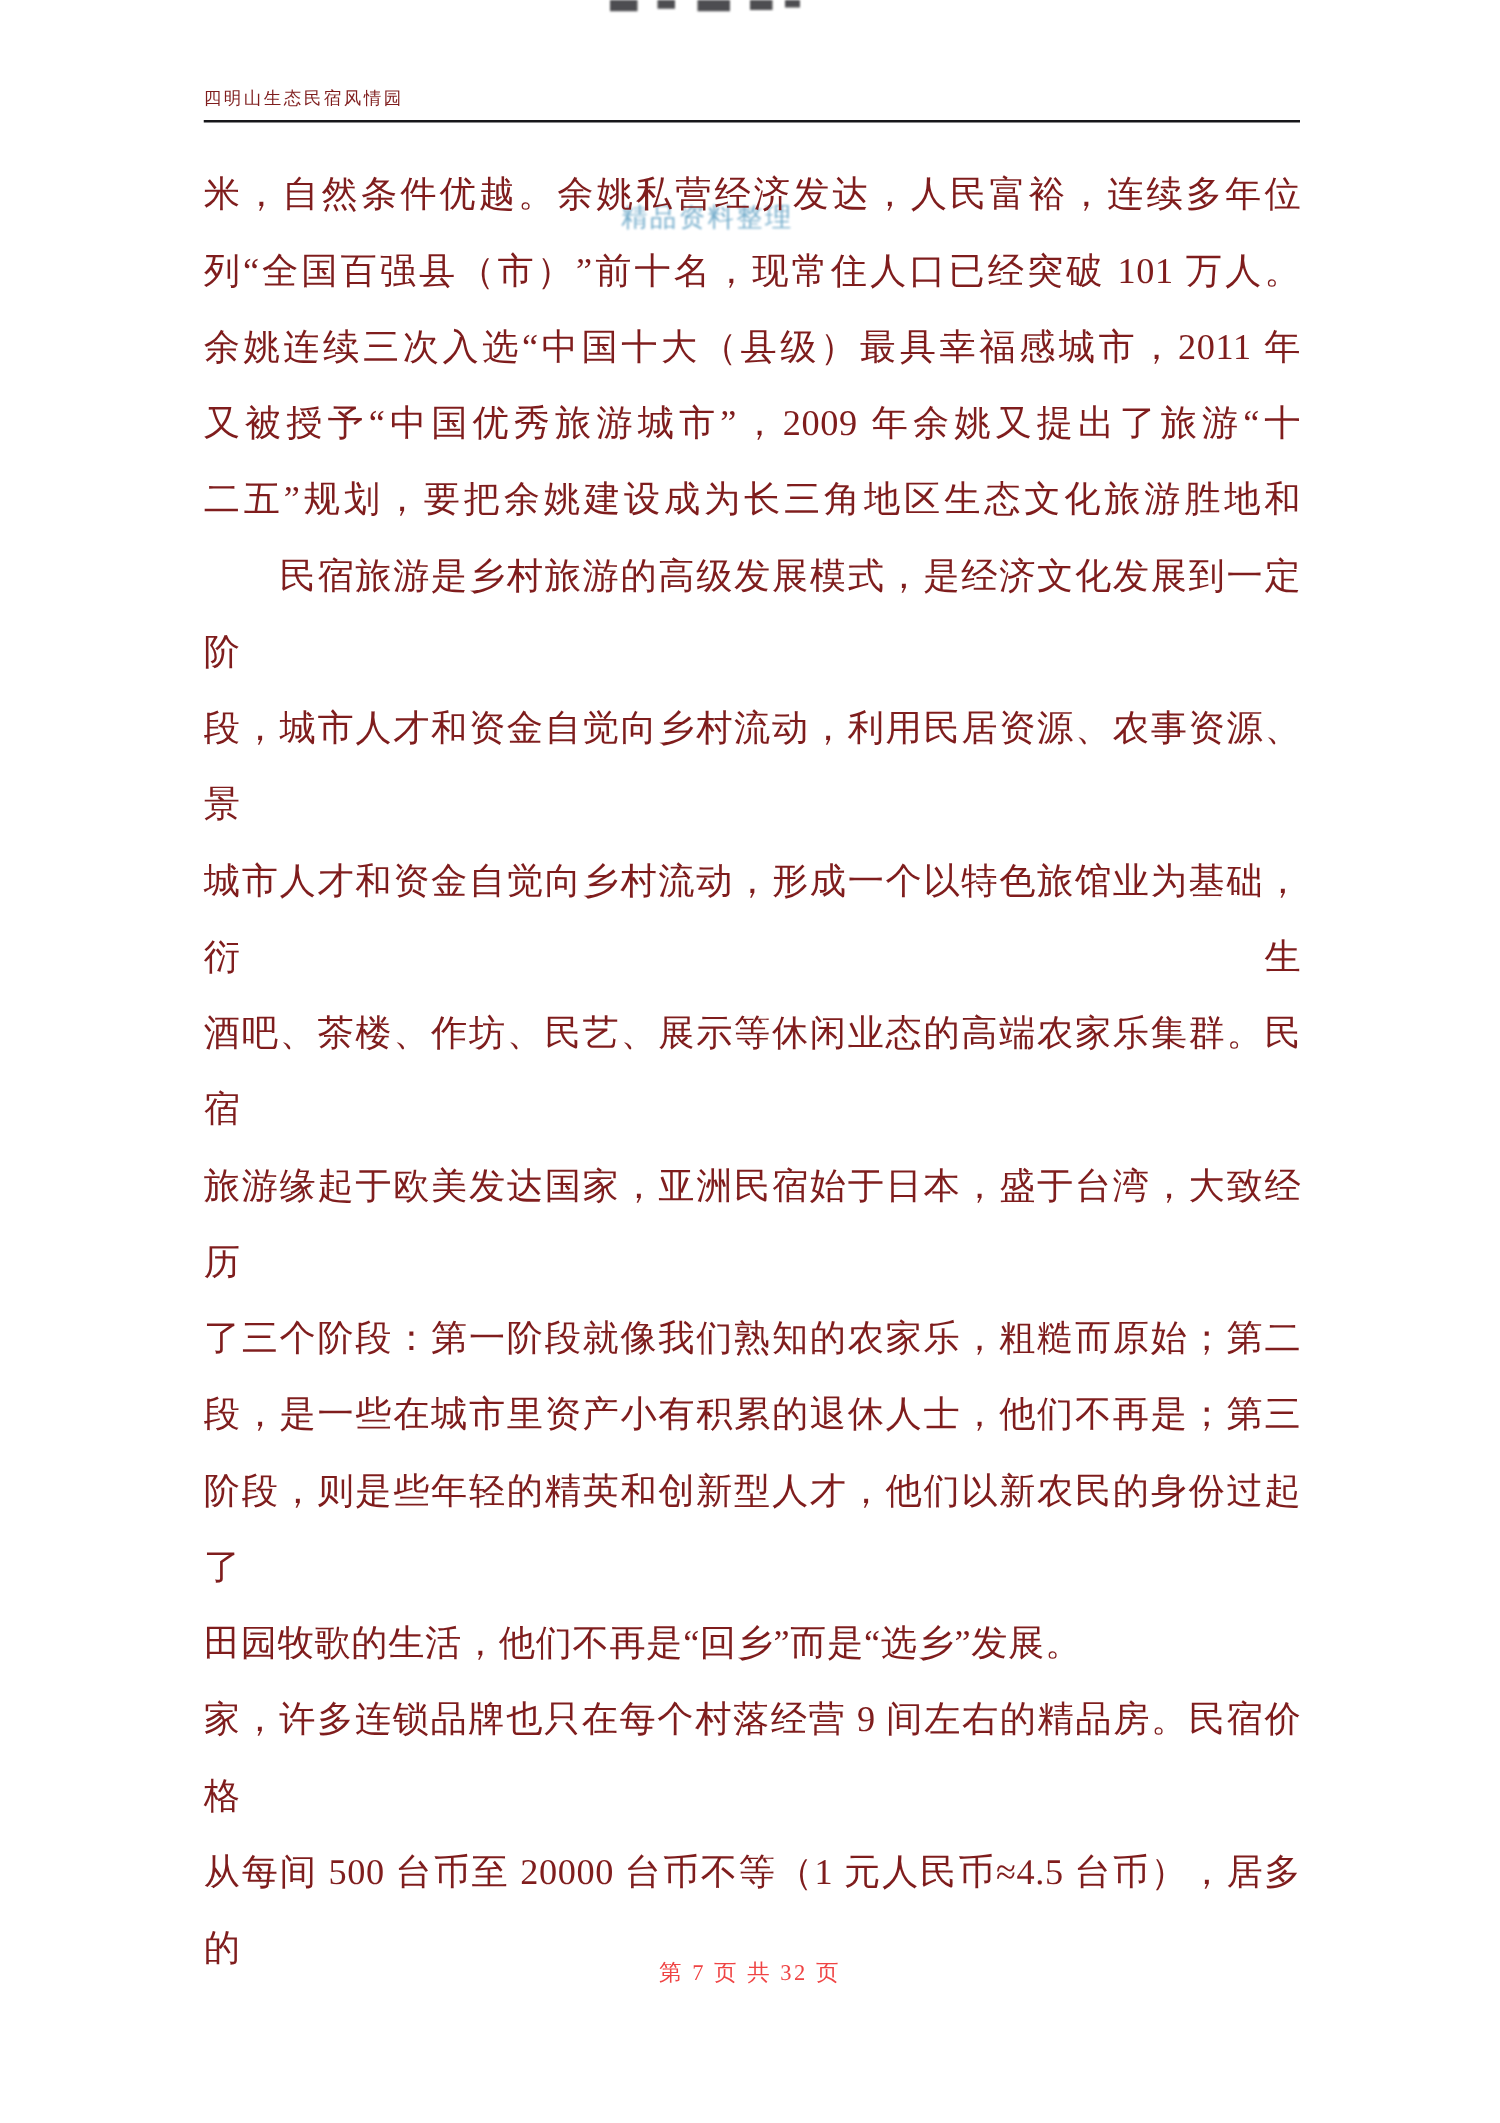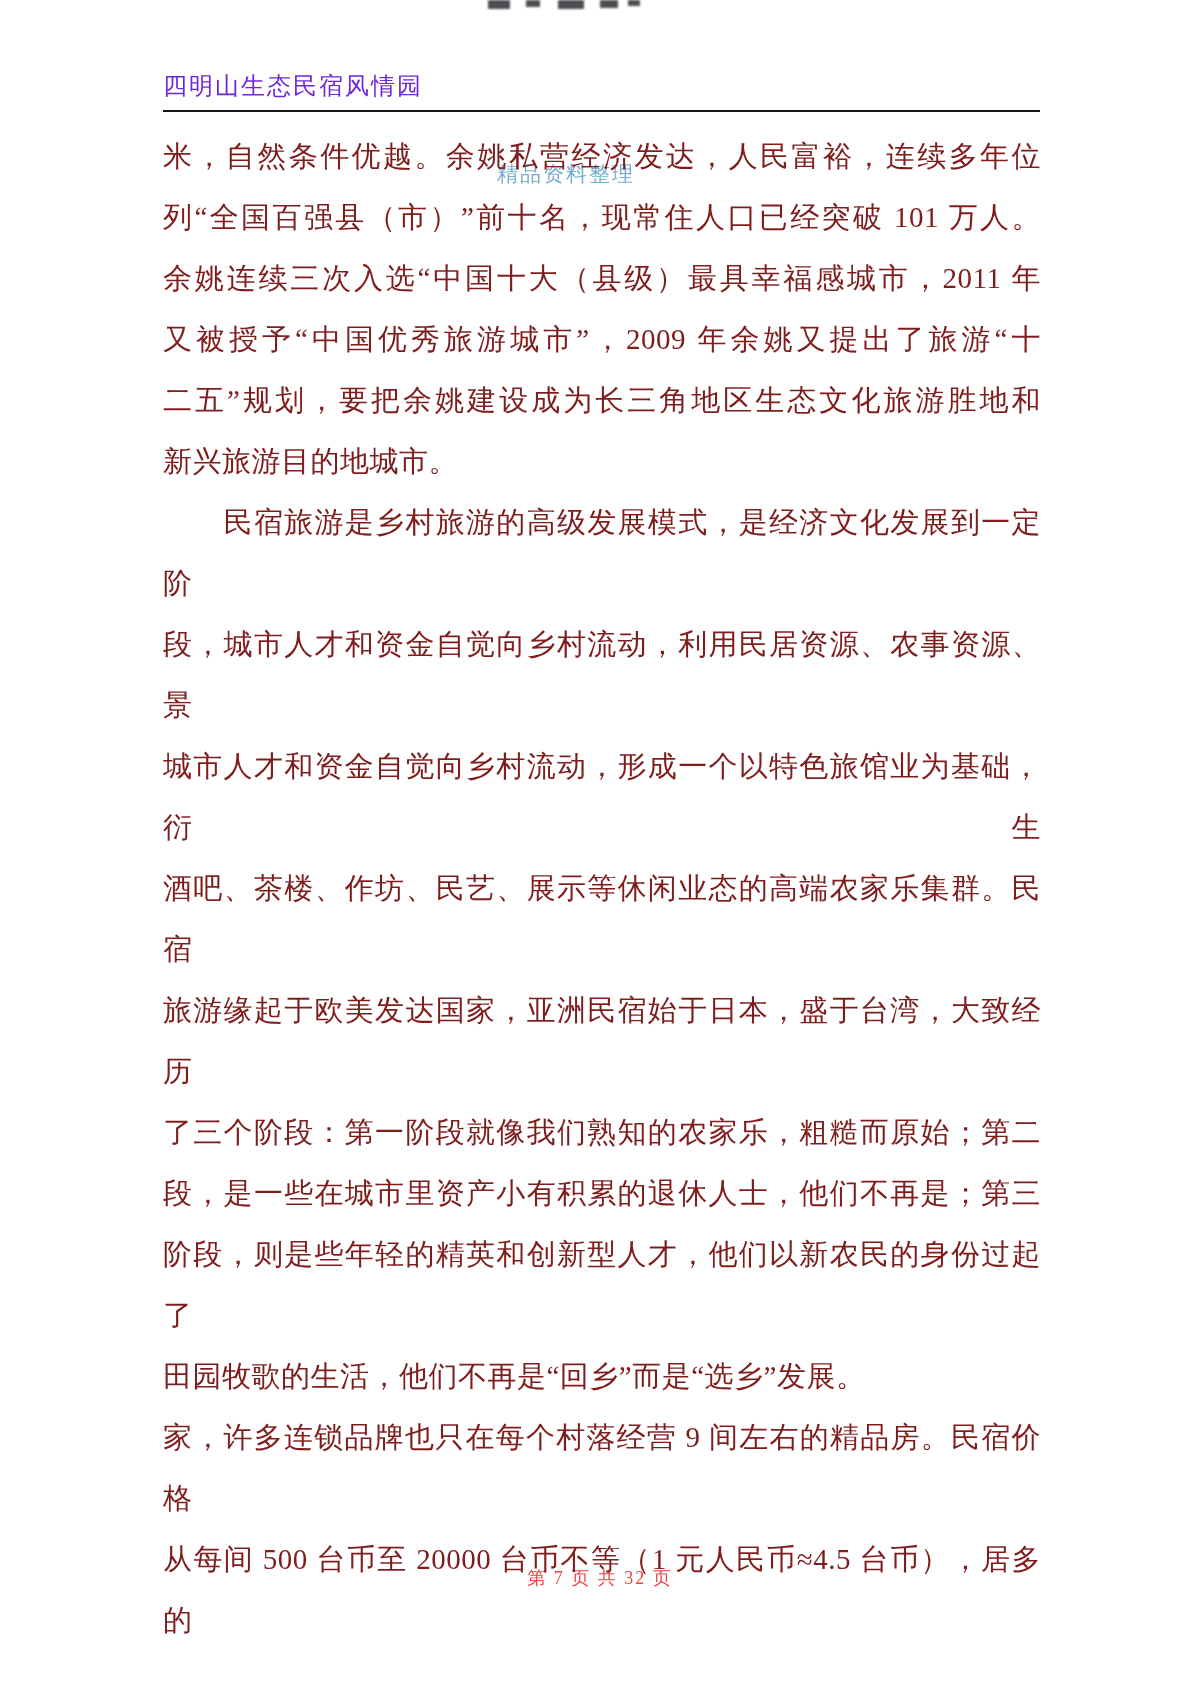--- a/index.html
+++ b/index.html
@@ -36,23 +36,23 @@
 
   .doc-header {
     position: absolute;
     left: 163px;
     top: 70px;
     width: 877px;
     border-bottom: 2px solid #17171a;
     padding-bottom: 8px;
   }
   .doc-header-title {
-    font-size: 24px;
+    font-size: 14px;
     letter-spacing: 2px;
-    color: #6d28d9;
+    color: #7f1d1d;
   }
   .watermark {
     position: absolute;
     left: 497px;
     top: 160px;
     font-size: 21px;
     letter-spacing: 2px;
     color: #0369a1;
     opacity: 0.55;
     filter: blur(0.7px);
@@ -107,21 +107,20 @@
   </header>
 
   <div class="watermark">精品资料整理</div>
 
   <main class="doc-body">
       <div class="line">米，自然条件优越。余姚私营经济发达，人民富裕，连续多年位</div>
       <div class="line">列“全国百强县（市）”前十名，现常住人口已经突破 101 万人。</div>
       <div class="line">余姚连续三次入选“中国十大（县级）最具幸福感城市，2011 年</div>
       <div class="line">又被授予“中国优秀旅游城市”，2009 年余姚又提出了旅游“十</div>
       <div class="line">二五”规划，要把余姚建设成为长三角地区生态文化旅游胜地和</div>
-      <div class="line flush-last">新兴旅游目的地城市。</div>
       <div class="line">　　民宿旅游是乡村旅游的高级发展模式，是经济文化发展到一定阶</div>
       <div class="line">段，城市人才和资金自觉向乡村流动，利用民居资源、农事资源、景</div>
       <div class="line">城市人才和资金自觉向乡村流动，形成一个以特色旅馆业为基础，衍生</div>
       <div class="line">酒吧、茶楼、作坊、民艺、展示等休闲业态的高端农家乐集群。民宿</div>
       <div class="line">旅游缘起于欧美发达国家，亚洲民宿始于日本，盛于台湾，大致经历</div>
       <div class="line">了三个阶段：第一阶段就像我们熟知的农家乐，粗糙而原始；第二</div>
       <div class="line">段，是一些在城市里资产小有积累的退休人士，他们不再是；第三</div>
       <div class="line">阶段，则是些年轻的精英和创新型人才，他们以新农民的身份过起了</div>
       <div class="line flush-last">田园牧歌的生活，他们不再是“回乡”而是“选乡”发展。</div>
       <div class="line">家，许多连锁品牌也只在每个村落经营 9 间左右的精品房。民宿价格</div>

